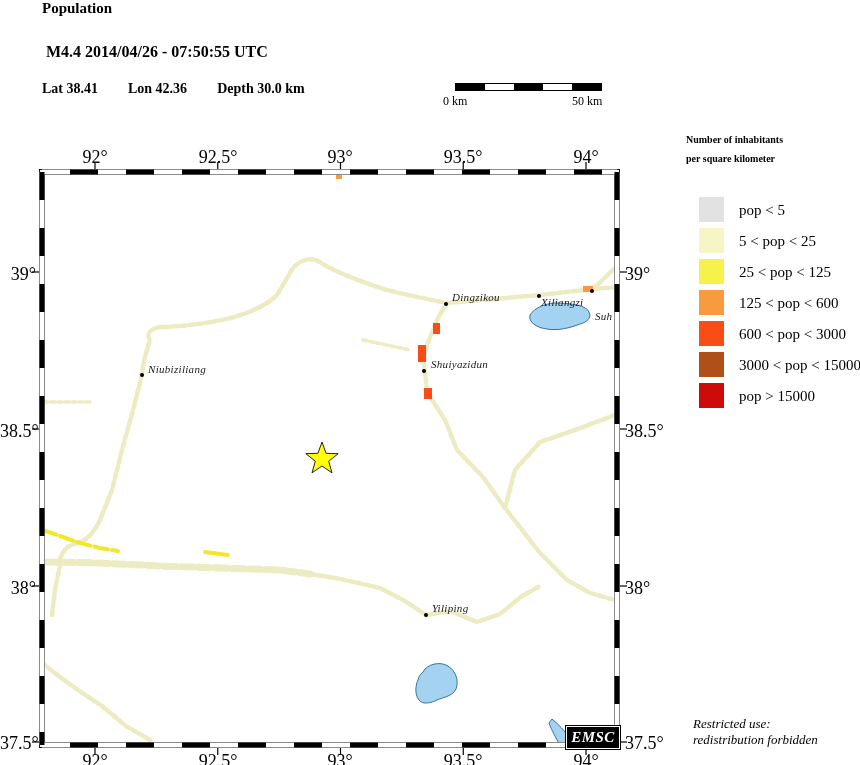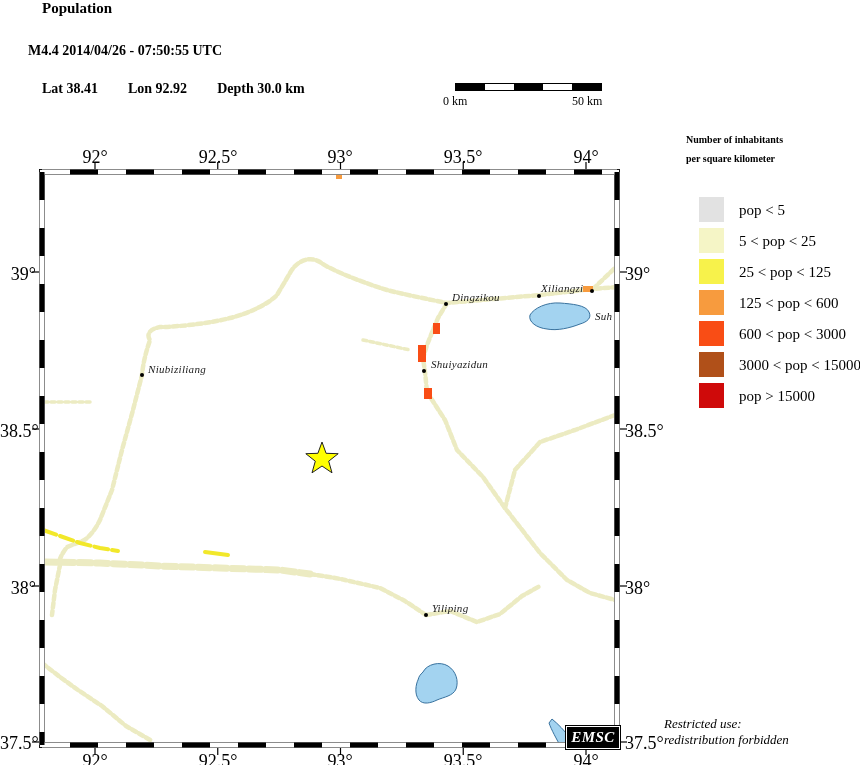--- a/index.html
+++ b/index.html
@@ -1,20 +1,20 @@
 <!DOCTYPE html>
 <html><head>
 <meta charset="utf-8">
 <style>
   html,body{margin:0;padding:0;background:#fff;}
   #page{position:relative;width:860px;height:765px;background:#fff;overflow:hidden;
         font-family:Liberation Serif, serif;color:#000;}
   .hdr{position:absolute;font-weight:bold;}
   #title{left:42px;top:0px;font-size:15px;}
-  #eventline{left:28px;top:43px;font-size:14px;}
+  #eventline{left:46px;top:43px;font-size:16px;}
   #latline{left:42px;top:81px;font-size:14px;}
   #latline span{margin-right:30px;}
   
   #scalebar{position:absolute;left:455px;top:83px;width:145px;height:6px;
             border:1px solid #000;display:flex;}
   #scalebar .seg{flex:1;height:100%;}
   .sb-label{position:absolute;font-size:12px;}
   
   #mapsvg{position:absolute;left:30px;top:160px;}
   .axis-label{position:absolute;font-size:18px;white-space:nowrap;}
@@ -29,32 +29,32 @@
   #legend{position:absolute;left:686px;top:130px;width:174px;}
   #legend-title{font-size:10px;font-weight:bold;line-height:19px;}
   .leg-row{position:absolute;left:13px;width:170px;height:25px;}
   .leg-swatch{position:absolute;left:0;top:0;width:25px;height:25px;}
   .leg-text{position:absolute;left:40px;top:50%;transform:translateY(-50%);font-size:15px;white-space:nowrap;}
   
   #emsc-logo{position:absolute;left:566px;top:726px;width:52px;height:21px;
              background:#000;color:#fff;font-size:15px;font-weight:bold;font-style:italic;
              text-align:center;line-height:20px;border:1px solid #fff;box-shadow:0 0 0 1px #000;
              letter-spacing:.5px;}
-  #restricted{position:absolute;left:664px;top:716px;font-size:13px;font-style:italic;
+  #restricted{position:absolute;left:693px;top:716px;font-size:13px;font-style:italic;
               line-height:16px;white-space:nowrap;}
 </style>
 </head>
 <body>
 
 <div id="page">
 
   <div id="title" class="hdr">Population</div>
   <div id="eventline" class="hdr">M4.4  2014/04/26 - 07:50:55 UTC</div>
   <div id="latline" class="hdr">
-    <span>Lat 38.41</span><span>Lon  92.92</span><span>Depth  30.0 km</span>
+    <span>Lat 38.41</span><span>Lon  42.36</span><span>Depth  30.0 km</span>
   </div>
 
   <div id="scalebar">
     <div class="seg" style="background:#000"></div>
     <div class="seg" style="background:#fff"></div>
     <div class="seg" style="background:#000"></div>
     <div class="seg" style="background:#fff"></div>
     <div class="seg" style="background:#000"></div>
   </div>
   <div class="sb-label" style="left:443px;top:94px;text-align:right;">0 km</div>
@@ -147,21 +147,21 @@
   <div class="axis-label ax-left" style="top:733px;">37.5°</div>
 
   <div class="axis-label ax-right" style="top:264px;">39°</div>
   <div class="axis-label ax-right" style="top:421px;">38.5°</div>
   <div class="axis-label ax-right" style="top:578px;">38°</div>
   <div class="axis-label ax-right" style="top:733px;">37.5°</div>
 
   <div class="town-dot" style="left:444px;top:302px;"></div>
   <div class="town-label" style="left:452px;top:291px;">Dingzikou</div>
   <div class="town-dot" style="left:537px;top:294px;"></div>
-  <div class="town-label" style="left:541px;top:282px;">Xiliangzi</div>
+  <div class="town-label" style="left:541px;top:296px;">Xiliangzi</div>
   <div class="town-dot" style="left:590px;top:289px;"></div>
   <div class="town-label" style="left:595px;top:278px;margin-top:32px;">Suh</div>
   <div class="town-dot" style="left:140px;top:373px;"></div>
   <div class="town-label" style="left:148px;top:363px;">Niubiziliang</div>
   <div class="town-dot" style="left:422px;top:369px;"></div>
   <div class="town-label" style="left:431px;top:358px;">Shuiyazidun</div>
   <div class="town-dot" style="left:424px;top:613px;"></div>
   <div class="town-label" style="left:432px;top:602px;">Yiliping</div>
 
   <div id="legend">

